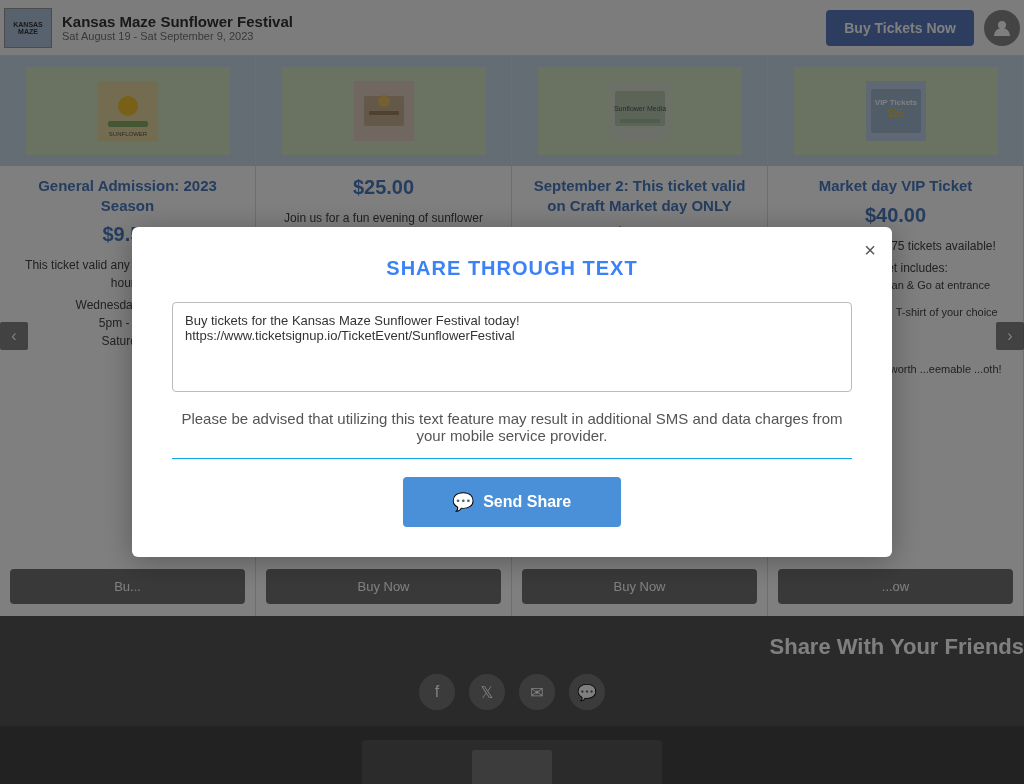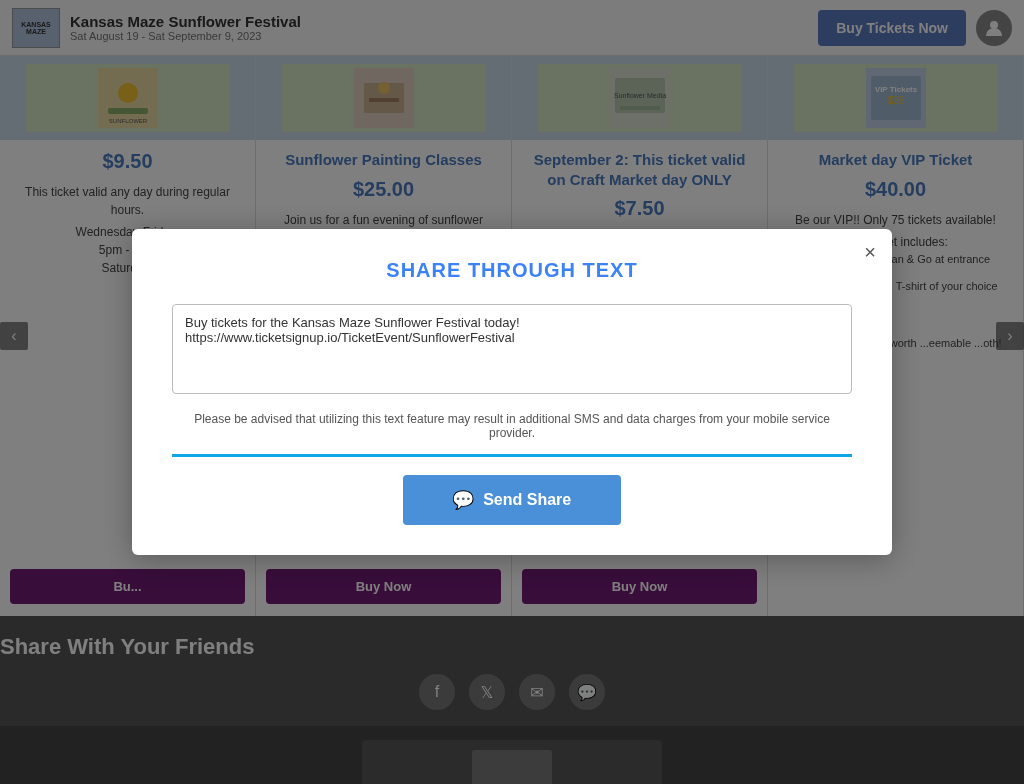--- a/index.html
+++ b/index.html
@@ -4,21 +4,21 @@
   <style>
     * { box-sizing: border-box; margin: 0; padding: 0; }
     body { font-family: Arial, sans-serif; background: #f0f0f0; overflow: hidden; }
 
     
     .header {
       background: #f8f8f8;
       border-bottom: 1px solid #ddd;
       display: flex;
       align-items: center;
-      padding: 8px 12px;
+      padding: 8px 4px;
       justify-content: space-between;
       height: 56px;
     }
     .header-left { display: flex; align-items: center; gap: 10px; }
     .logo-box {
       width: 48px; height: 40px;
       background: #b0c4de;
       border: 1px solid #999;
       display: flex; align-items: center; justify-content: center;
       font-size: 7px; color: #333; text-align: center; font-weight: bold;
@@ -61,21 +61,21 @@
       display: flex;
       flex-direction: column;
       align-items: center;
       position: relative;
       overflow: hidden;
     }
     .ticket-card:last-child { border-right: none; }
 
     .ticket-img {
       width: 100%;
-      height: 84px;
+      height: 110px;
       background: #c8d8e8;
       display: flex; align-items: center; justify-content: center;
       overflow: hidden;
       position: relative;
     }
     .ticket-img-inner {
       width: 80%; height: 80%;
       background: #d4e4c4;
       display: flex; align-items: center; justify-content: center;
       font-size: 9px; color: #666; text-align: center;
@@ -110,29 +110,29 @@
     .ticket-bullet {
       text-align: left;
       font-size: 11px;
       color: #444;
       padding-left: 14px;
       margin: 3px 0;
     }
     .ticket-bullet::before { content: "• "; color: #333; }
 
     .buy-ticket-btn {
-      background: #701a75;
+      background: #737373;
       color: white;
       border: none;
       padding: 10px 0;
       width: calc(100% - 20px);
       margin: 8px 10px 0 10px;
       border-radius: 4px;
       font-size: 13px;
-      font-weight: bold;
+      font-weight: normal;
       cursor: pointer;
     }
 
     
     .nav-arrow {
       position: absolute;
       top: 50%;
       transform: translateY(-50%);
       width: 28px; height: 28px;
       background: rgba(80,80,80,0.7);
@@ -143,21 +143,21 @@
       display: flex; align-items: center; justify-content: center;
       z-index: 2;
       border-radius: 2px;
     }
     .nav-arrow-left { left: 0; }
     .nav-arrow-right { right: 0; }
 
     
     .share-section {
       background: #555;
-      text-align: left;
+      text-align: right;
       padding: 18px 0 16px 0;
       position: relative;
     }
     .share-title { color: white; font-size: 22px; font-weight: bold; margin-bottom: 14px; }
     .share-icons { display: flex; justify-content: center; gap: 14px; }
     .share-icon {
       width: 36px; height: 36px; border-radius: 50%;
       background: rgba(255,255,255,0.2);
       display: flex; align-items: center; justify-content: center;
       color: white; font-size: 16px; cursor: pointer;
@@ -216,25 +216,25 @@
       border-radius: 4px;
       padding: 10px 12px;
       font-size: 13px;
       color: #333;
       resize: none;
       outline: none;
       font-family: Arial, sans-serif;
     }
     .modal-notice {
       text-align: center;
-      font-size: 12px;
+      font-size: 15px;
       color: #555;
       margin: 14px 0 12px 0;
       padding-bottom: 14px;
-      border-bottom: 3px solid #0ea5e9;
+      border-bottom: 1px solid #0ea5e9;
     }
     .modal-send-btn {
       display: flex;
       align-items: center;
       justify-content: center;
       gap: 8px;
       background: #4a90d9;
       color: white;
       border: none;
       padding: 14px 50px;
@@ -282,20 +282,21 @@
       <div class="ticket-img-inner">
         <svg width="60" height="60" viewBox="0 0 60 60">
           <rect width="60" height="60" fill="#e8d8a0"></rect>
           <circle cx="30" cy="25" r="10" fill="#f0c030"></circle>
           <rect x="10" y="40" width="40" height="6" fill="#8aad6a" rx="2"></rect>
           <text x="30" y="55" text-anchor="middle" font-size="6" fill="#555">SUNFLOWER</text>
         </svg>
       </div>
     </div>
     <div class="ticket-content">
+      <div class="ticket-title">General Admission: 2023 Season</div>
       <div class="ticket-price">$9.50</div>
       <div class="ticket-desc">This ticket valid any day during regular hours.</div>
       <div class="ticket-detail">Wednesday-Friday:</div>
       <div class="ticket-detail">5pm - 8pm</div>
       <div class="ticket-detail">Saturda...</div>
     </div>
     <button class="buy-ticket-btn">Bu...</button>
   </div>
 
   <div class="ticket-card">
@@ -303,21 +304,20 @@
       <div class="ticket-img-inner">
         <svg width="60" height="60" viewBox="0 0 60 60">
           <rect width="60" height="60" fill="#e0d0c0"></rect>
           <rect x="10" y="15" width="40" height="30" fill="#c8b090" rx="2"></rect>
           <circle cx="30" cy="20" r="6" fill="#e8c060"></circle>
           <rect x="15" y="30" width="30" height="4" fill="#a08060" rx="1"></rect>
         </svg>
       </div>
     </div>
     <div class="ticket-content">
-      <div class="ticket-title">Sunflower Painting Classes</div>
       <div class="ticket-price">$25.00</div>
       <div class="ticket-desc">Join us for a fun evening of sunflower painting!  All supplies included.</div>
       <div class="ticket-detail">Max 25 per class</div>
     </div>
     <button class="buy-ticket-btn">Buy Now</button>
   </div>
 
   <div class="ticket-card">
     <div class="ticket-img">
       <div class="ticket-img-inner">
@@ -353,20 +353,21 @@
       <div class="ticket-title">Market day VIP Ticket</div>
       <div class="ticket-price">$40.00</div>
       <div class="ticket-desc">Be our VIP!!  Only 75 tickets available!</div>
       <div class="ticket-detail">This ticket includes:</div>
       <div class="ticket-bullet">Admission with Scan &amp; Go at entrance (Value $8)</div>
       <div class="ticket-bullet">Sunflower Festival T-shirt of your choice (Value $16)</div>
       <div class="ticket-bullet">...et canvas ...$)</div>
       <div class="ticket-bullet">...s and ...vendors</div>
       <div class="ticket-detail" style="font-size:11px;">!!  Each contain ...50 worth ...eemable ...oth!</div>
     </div>
+    <button class="buy-ticket-btn">...ow</button>
   </div>
 
   <button class="nav-arrow nav-arrow-right">›</button>
 </div>
 
 <div class="share-section">
   <div class="share-title">Share With Your Friends</div>
   <div class="share-icons">
     <div class="share-icon">f</div>
     <div class="share-icon">𝕏</div>

